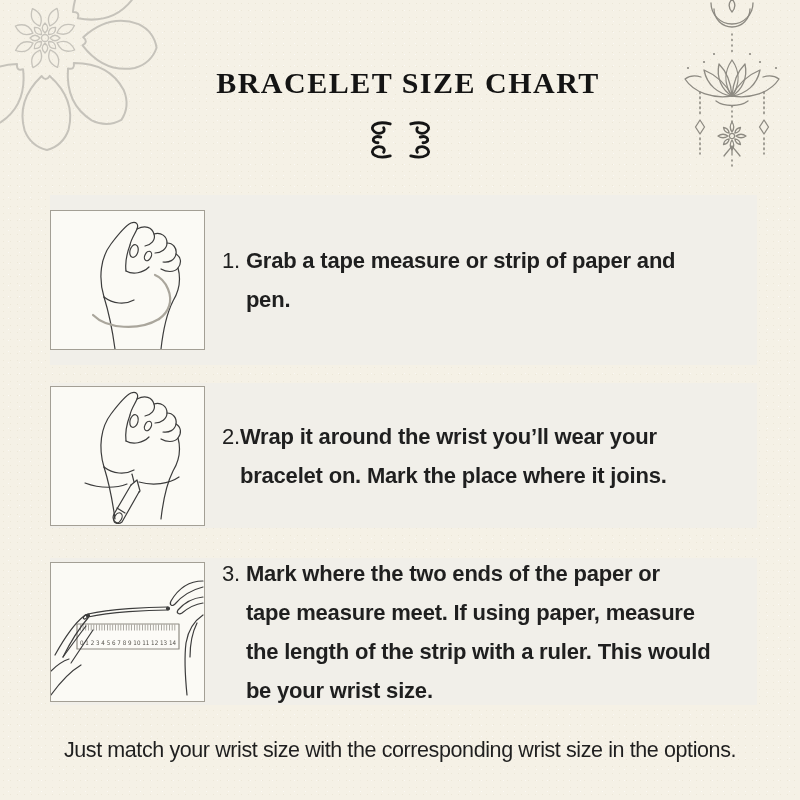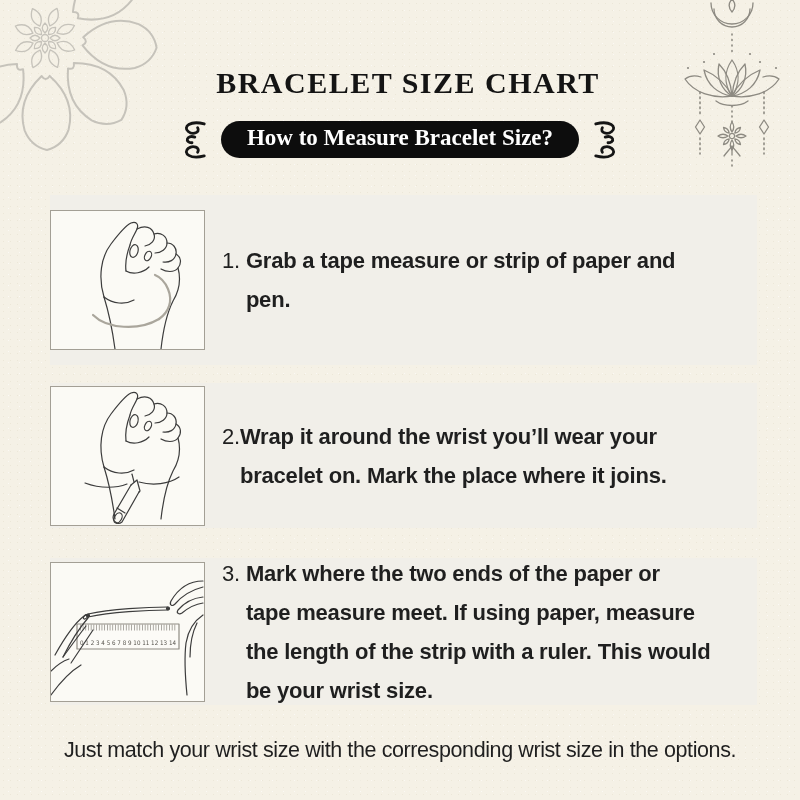--- a/index.html
+++ b/index.html
@@ -154,21 +154,20 @@
 <h1 class="title">BRACELET SIZE CHART</h1>
 
 <div class="badge-row">
   <svg width="32" height="42" viewBox="0 0 34 44">
     <g stroke="#151515" stroke-width="3" fill="none" stroke-linecap="round">
       <path d="M30,6 C15,2 7,9 13,14 C18,18 26,15 23,10"></path>
       <path d="M20,20 C11,17 9,26 17,26"></path>
       <path d="M30,40 C15,44 7,37 13,32 C18,28 26,31 23,36"></path>
     </g>
   </svg>
-  <div class="badge">How to Measure Bracelet Size?</div>
   <svg width="32" height="42" viewBox="0 0 34 44" style="transform:scaleX(-1)">
     <g stroke="#151515" stroke-width="3" fill="none" stroke-linecap="round">
       <path d="M30,6 C15,2 7,9 13,14 C18,18 26,15 23,10"></path>
       <path d="M20,20 C11,17 9,26 17,26"></path>
       <path d="M30,40 C15,44 7,37 13,32 C18,28 26,31 23,36"></path>
     </g>
   </svg>
 </div>
 
 <div class="steps">

